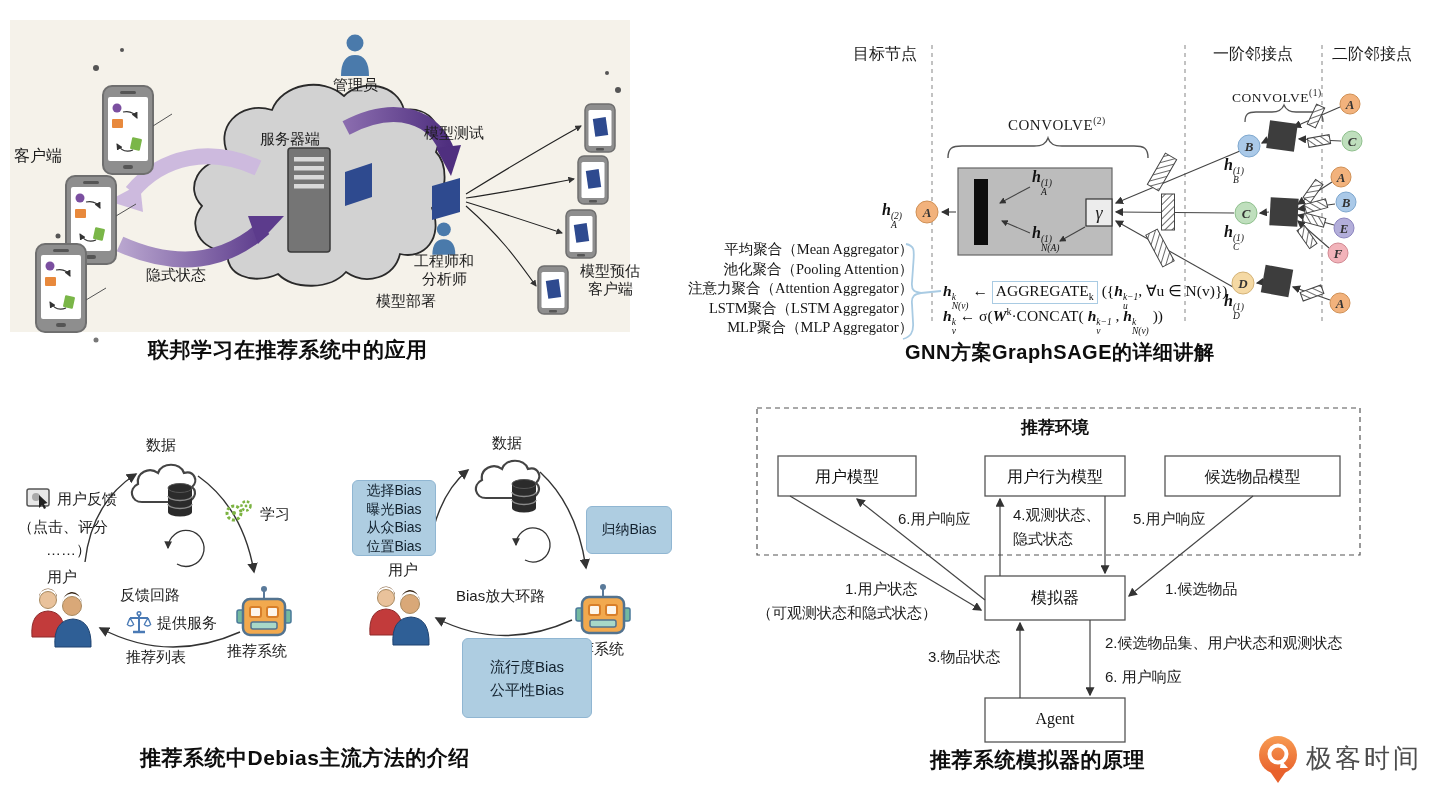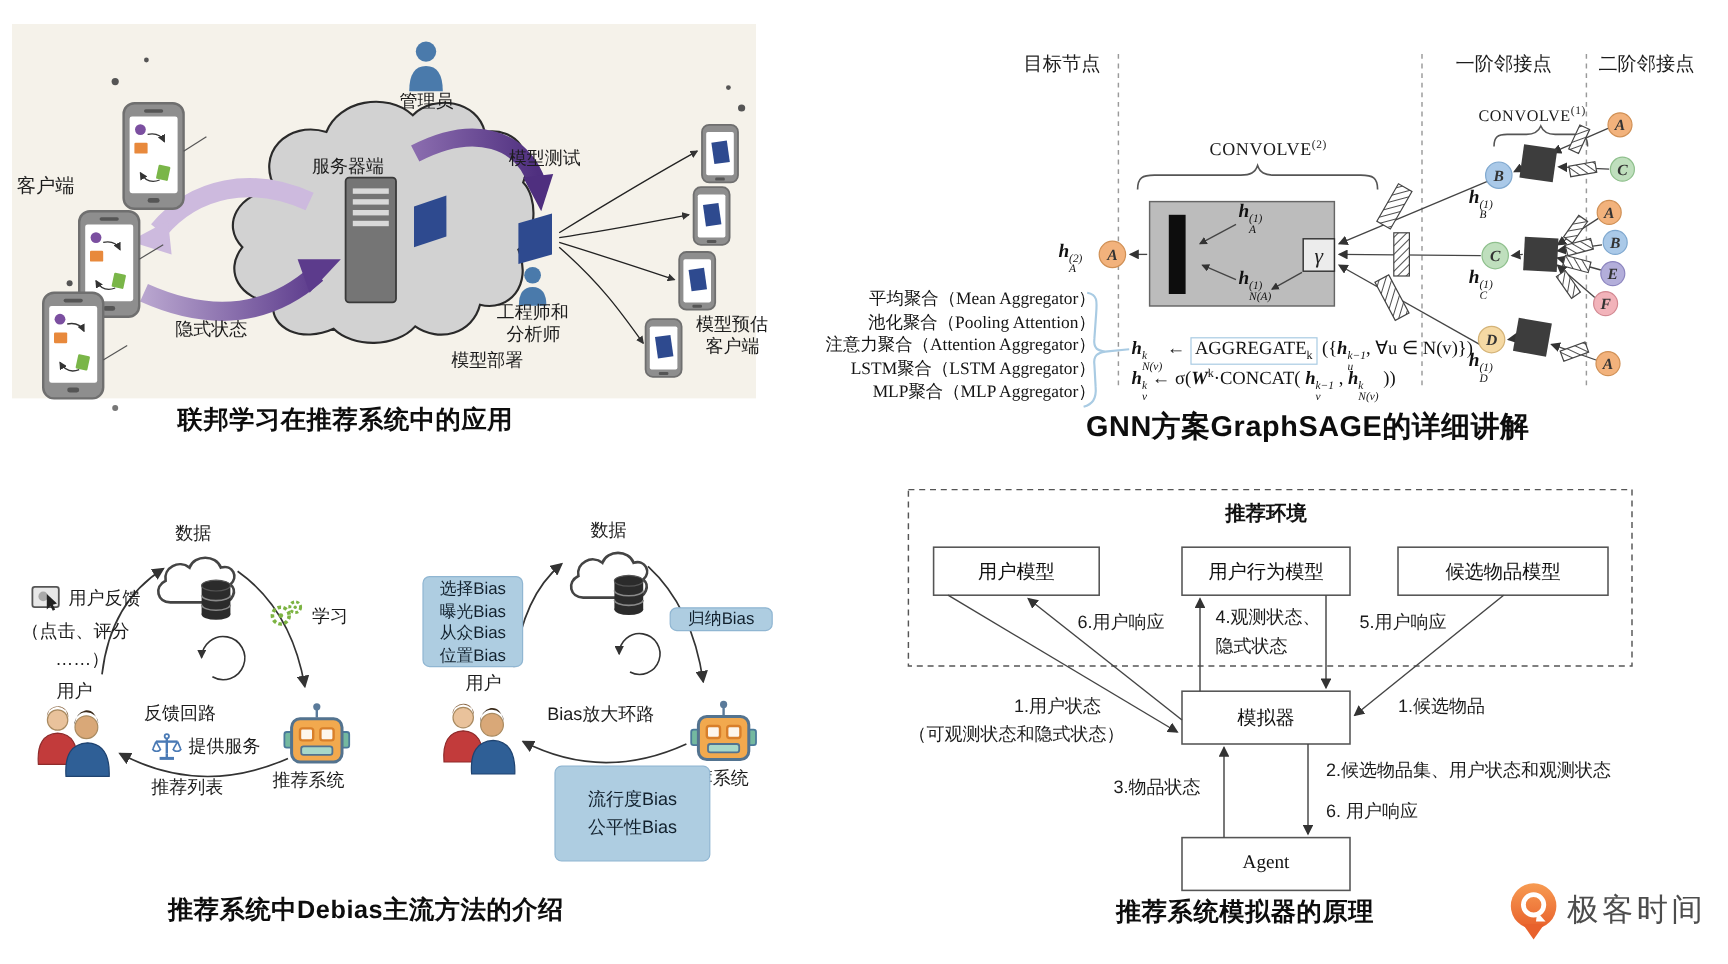--- a/index.html
+++ b/index.html
@@ -2,21 +2,21 @@
 <html><head>
 <meta charset="utf-8">
 <style>
   html,body{margin:0;padding:0;background:#fff;}
   .canvas{position:relative;width:1440px;height:803px;background:#ffffff;overflow:hidden;
           font-family:"Liberation Sans",sans-serif;color:#1c1c1c;}
   .art{position:absolute;left:0;top:0;}
   .L{position:absolute;white-space:nowrap;}
   .lbl{font-size:15px;line-height:1.25;color:#1c1c1c;text-align:center;} .s16{font-size:16px;} .s17{font-size:17px;}
   .caption{font-size:21px;font-weight:600;color:#0d0d0d;letter-spacing:0.5px;}
-  .cap2{font-size:24px;font-weight:600;color:#0d0d0d;letter-spacing:0.5px;}
+  .cap2{font-size:20px;font-weight:600;color:#0d0d0d;letter-spacing:0.5px;}
   .serif{font-family:"Liberation Serif",serif;}
   .ctr{text-align:center;}
   
   .hlbl{font-family:"Liberation Serif",serif;font-size:16px;color:#111;}
   .hlbl i,.formula i{font-style:italic;font-weight:bold;font-family:"Liberation Serif",serif;}
   .ss{display:inline-flex;flex-direction:column;font-size:9.5px;line-height:9px;
       font-style:italic;vertical-align:-4px;font-family:"Liberation Serif",serif;}
   .formula{font-family:"Liberation Serif",serif;font-size:15.5px;color:#111;}
   .aggbox{border:1.2px solid #a9cbe3;padding:0 3px 1px 3px;display:inline-block;line-height:1.1;}
   .convolve{font-family:"Liberation Serif",serif;font-size:15px;color:#1a1a1a;letter-spacing:0.5px;}
@@ -468,21 +468,21 @@
   <span class="L lbl" style="left:126px;top:648px">推荐列表</span>
   <span class="L lbl" style="left:227px;top:642px">推荐系统</span>
 
   <span class="L lbl" style="left:492px;top:434px">数据</span>
   <div class="L bluebox" style="left:352px;top:480px;width:82px;padding:0 0;line-height:18.5px">
     <div>选择Bias</div>
     <div>曝光Bias</div>
     <div>从众Bias</div>
     <div>位置Bias</div>
   </div>
-  <div class="L bluebox" style="left:558px;top:506px;width:84px;padding:0 0">
+  <div class="L bluebox" style="left:586px;top:506px;width:84px;padding:14px 0">
     <div>归纳Bias</div>
   </div>
   <span class="L lbl" style="left:388px;top:561px">用户</span>
   <span class="L lbl" style="left:456px;top:587px">Bias放大环路</span>
   <span class="L lbl" style="left:564px;top:640px">推荐系统</span>
   <div class="L bluebox" style="left:462px;top:638px;width:128px;padding:16px 0;font-size:15px;line-height:23px">
     <div>流行度Bias</div>
     <div>公平性Bias</div>
   </div>
   <span class="L caption" style="left:140px;top:744px">推荐系统中Debias主流方法的介绍</span>

